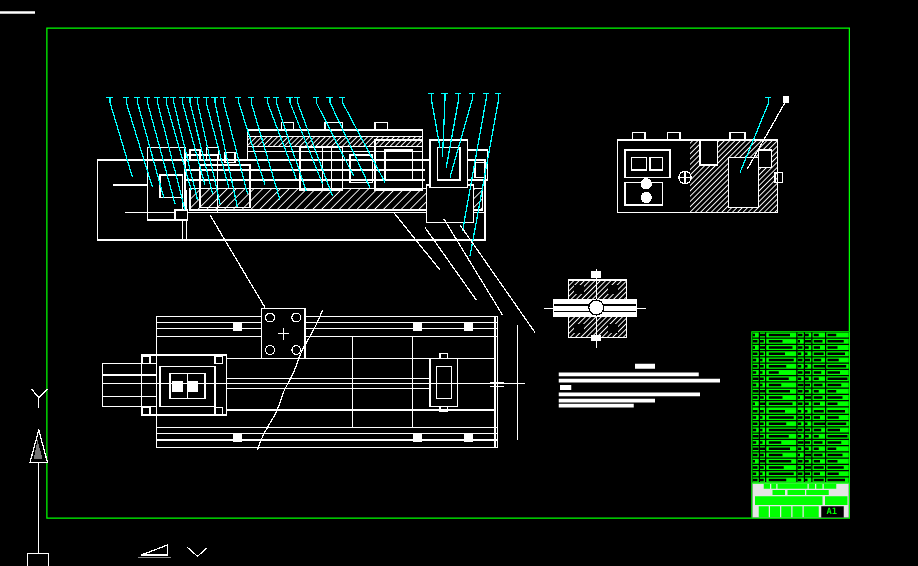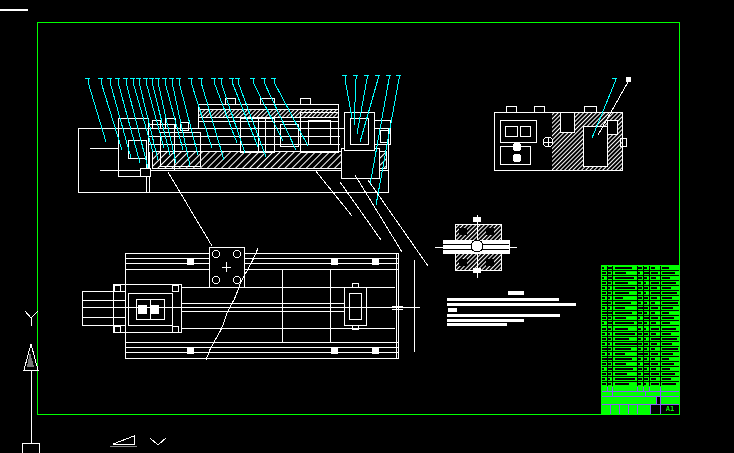--- a/index.html
+++ b/index.html
@@ -16,21 +16,21 @@
   
   .bom{position:absolute;left:601px;top:265px;width:79px;height:150px;
        background:#000;border:1px solid #00ff00;box-sizing:border-box;
        display:flex;flex-direction:column;}
   .bom-grid{flex:0 0 120px;display:grid;grid-template-rows:repeat(24,1fr);
             grid-row-gap:1px;background:#000;}
   .bom-row{display:grid;grid-template-columns:5px 4px 24px 5px 5px 10px 1fr;
            grid-column-gap:1px;background:#000;}
   .bom-cell{background:#00ff00;position:relative;overflow:hidden;}
   .bom-cell .bar{position:absolute;top:50%;left:8%;height:2px;margin-top:-1px;background:#000;}
-  .tb{flex:1;display:flex;flex-direction:column;border-top:1px solid #00ff00;background:#8b5cf6;}
+  .tb{flex:1;display:flex;flex-direction:column;border-top:1px solid #00ff00;background:#e5e5e5;align-items:center;}
   .tb-rowA{flex:0 0 4px;display:grid;grid-template-columns:5px 4px 24px 5px 5px 10px 1fr;
            grid-column-gap:1px;margin-bottom:1px;}
   .tb-rowB{flex:0 0 4px;display:grid;grid-template-columns:10px 1fr 14px 18px;
            grid-column-gap:1px;margin-bottom:1px;}
   .tb-rowC{flex:0 0 7px;display:grid;grid-template-columns:54px 1fr 18px;
            grid-column-gap:1px;margin-bottom:1px;}
   .tb-rowD{flex:1;display:grid;grid-template-columns:8px 8px 8px 8px 12px 1fr 18px;
            grid-column-gap:1px;}
   .gc{background:#00ff00;}
   .kc{background:#000;}

